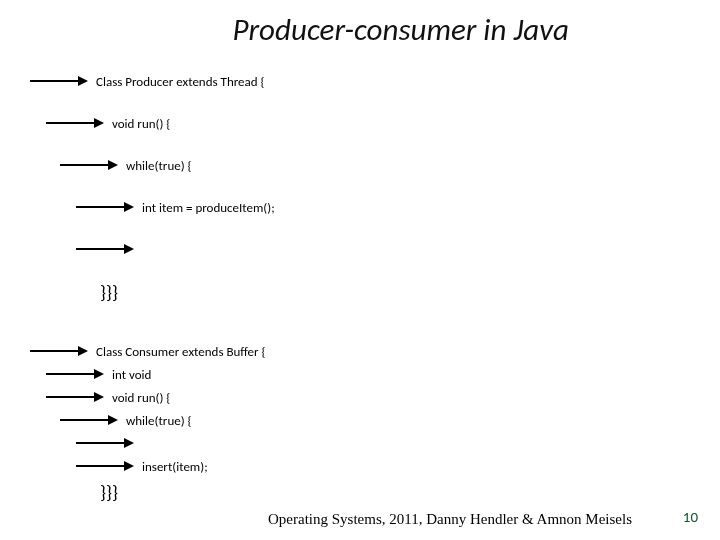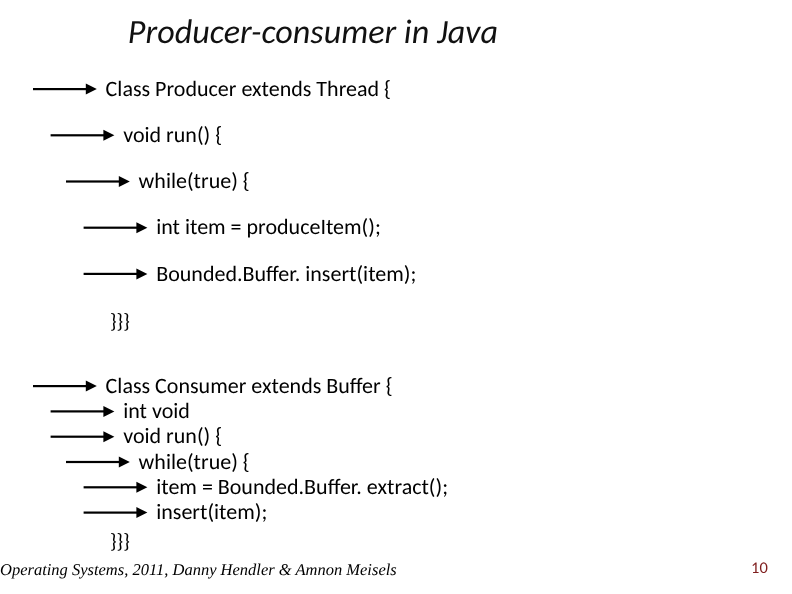--- a/index.html
+++ b/index.html
@@ -10,21 +10,21 @@
     background: #ffffff;
     font-family: "Calibri", "Segoe UI", Arial, sans-serif;
     position: relative;
     overflow: hidden;
   }
   .title {
     position: absolute;
     top: 10px;
     left: 0;
     width: 569px;
-    text-align: center;
+    text-align: right;
     font-style: italic;
     font-size: 31px;
     color: #111;
     font-family: "Calibri", "Segoe UI", Arial, sans-serif;
   }
   .line {
     position: absolute;
     display: flex;
     align-items: center;
     height: 22px;
@@ -51,46 +51,45 @@
     right: 0;
     top: -0.5px;
     width: 0;
     height: 0;
     border-left: 10px solid #000;
     border-top: 5px solid transparent;
     border-bottom: 5px solid transparent;
   }
   .txt {
     margin-left: 8px;
-    font-size: 20px;
+    font-size: 13px;
     color: #000;
     white-space: nowrap;
   }
   .closing {
     position: absolute;
     font-size: 19px;
     color: #000;
   }
   .footer {
     position: absolute;
     bottom: 12px;
     left: 0;
     width: 632px;
-    text-align: left;
-    font-style: italic;
+    text-align: right;
     font-size: 15px;
     color: #000;
     font-family: "Times New Roman", Times, serif;
   }
   .pagenum {
     position: absolute;
     bottom: 14px;
     right: 22px;
     font-size: 15px;
-    color: #7f1d1d;
+    color: #14532d;
     font-style: normal;
     font-family: "Calibri", Arial, sans-serif;
   }
 </style>
 </head>
 <body>
 
 <div class="title">Producer-consumer in Java</div>
 
 <div class="line" style="left:30px; top:70px;">
@@ -104,21 +103,20 @@
 <div class="line" style="left:60px; top:154px;">
   <span class="arrow"></span>
   <span class="txt">while(true) {</span>
 </div>
 <div class="line" style="left:76px; top:196px;justify-content:center;">
   <span class="arrow"></span>
   <span class="txt">int item = produceItem();</span>
 </div>
 <div class="line" style="left:76px; top:238px;">
   <span class="arrow"></span>
-  <span class="txt">Bounded.Buffer. insert(item);</span>
 </div>
 <div class="closing" style="left:100px; top:281px;">}}}</div>
 
 <div class="line" style="left:30px; top:340px;">
   <span class="arrow"></span>
   <span class="txt">Class Consumer extends Buffer {</span>
 </div>
 <div class="line" style="left:46px; top:363px;">
   <span class="arrow"></span>
   <span class="txt">int void</span>
@@ -126,21 +124,20 @@
 <div class="line" style="left:46px; top:386px;">
   <span class="arrow"></span>
   <span class="txt">void run() {</span>
 </div>
 <div class="line" style="left:60px; top:409px;">
   <span class="arrow"></span>
   <span class="txt">while(true) {</span>
 </div>
 <div class="line" style="left:76px; top:432px;">
   <span class="arrow"></span>
-  <span class="txt">item = Bounded.Buffer. extract();</span>
 </div>
 <div class="line" style="left:76px; top:455px;">
   <span class="arrow"></span>
   <span class="txt">insert(item);</span>
 </div>
 <div class="closing" style="left:100px; top:481px;">}}}</div>
 
 <div class="footer">Operating Systems, 2011, Danny Hendler &amp; Amnon Meisels</div>
 <div class="pagenum">10</div>
 

